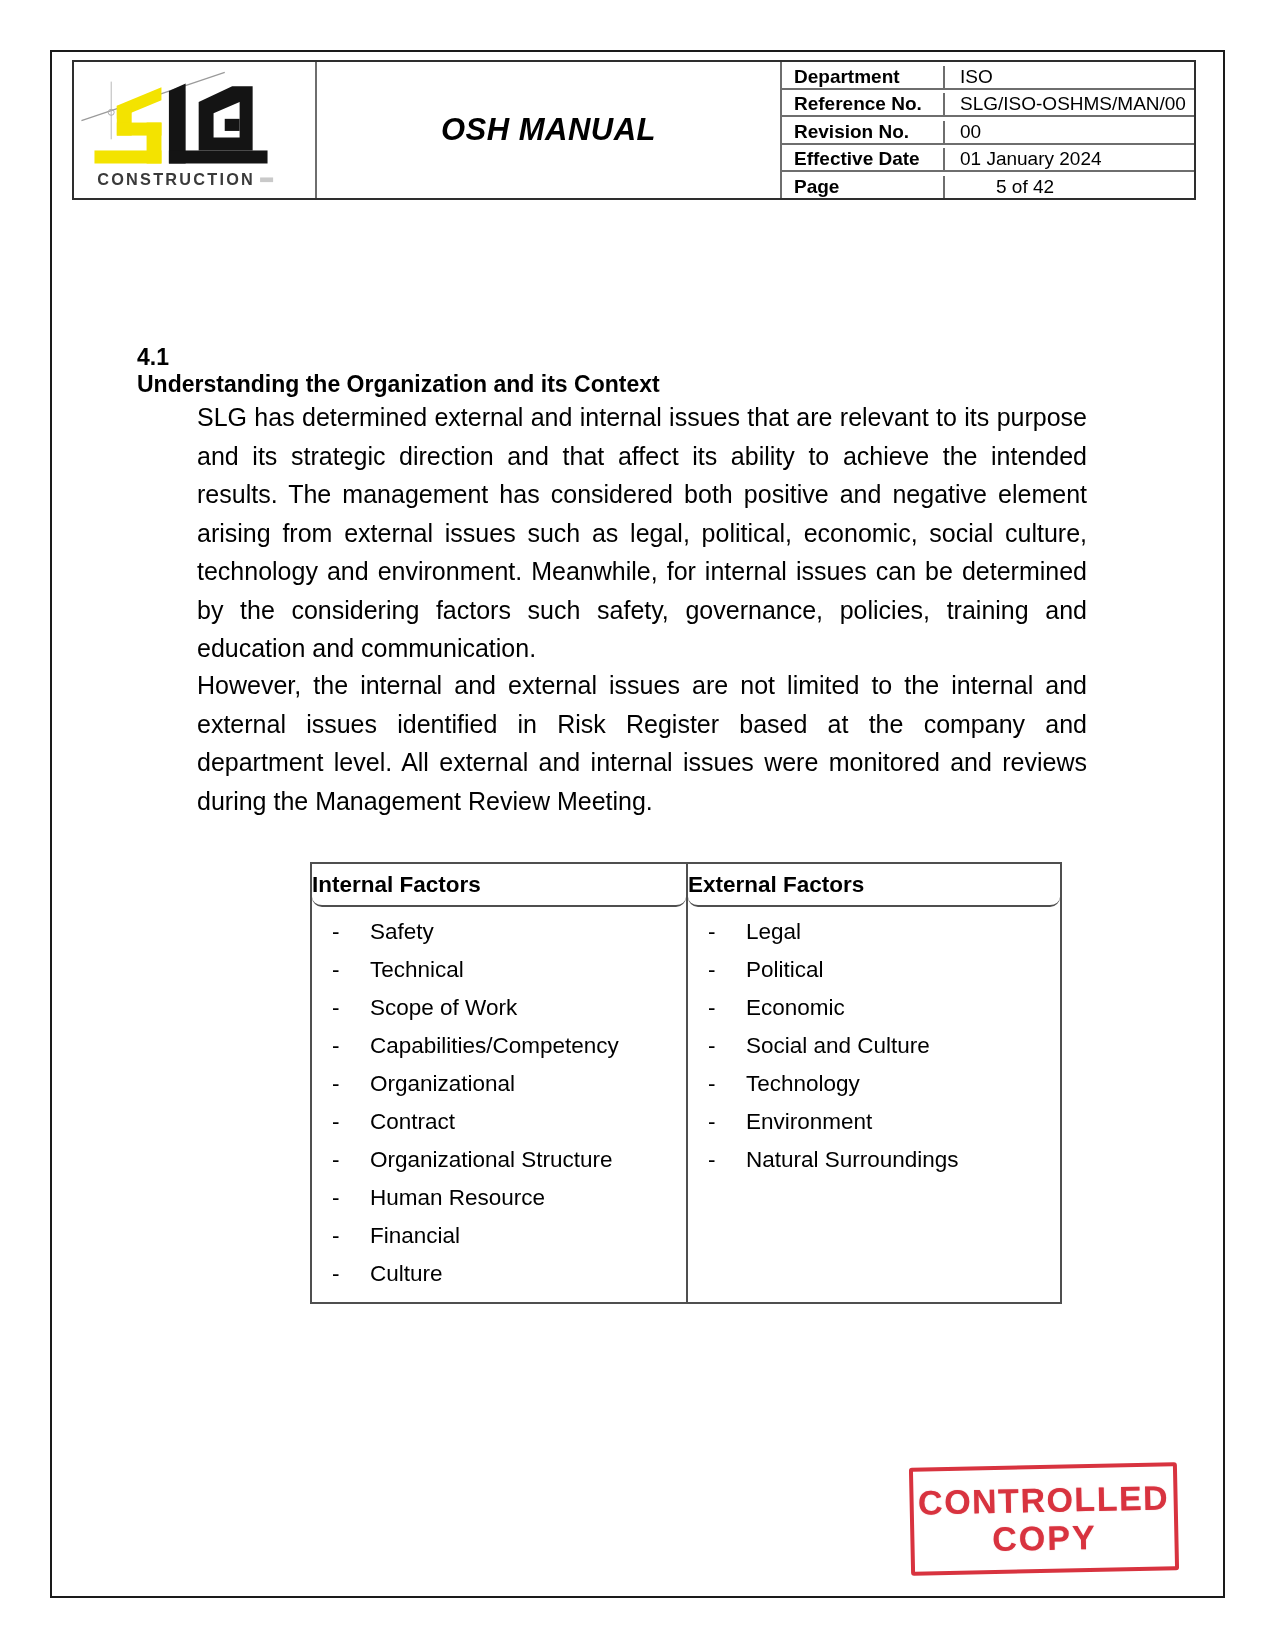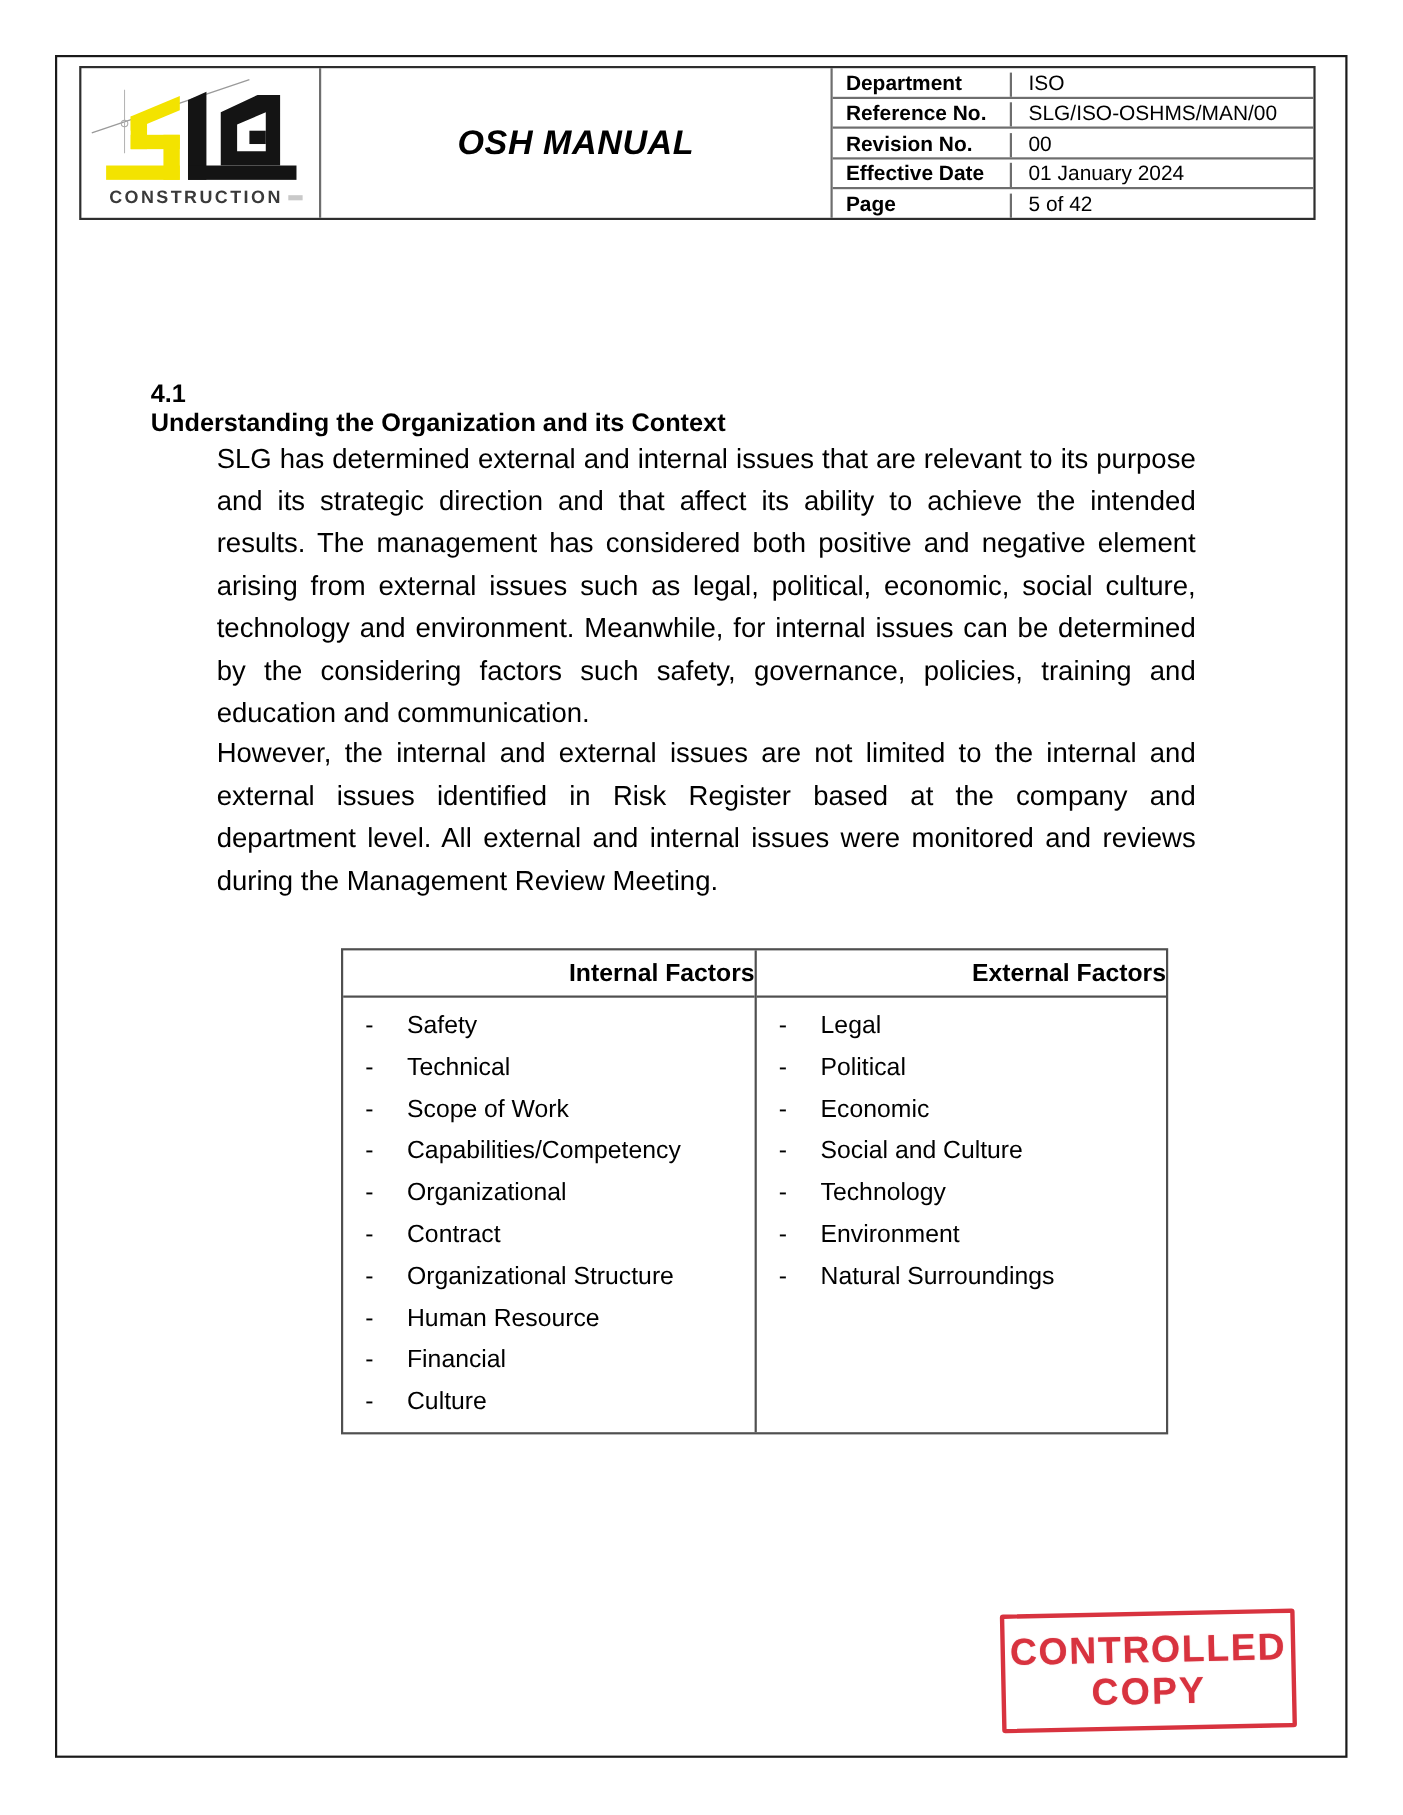--- a/index.html
+++ b/index.html
@@ -12,31 +12,31 @@
   .frame {
     position:absolute; left:50px; top:50px; width:1175px; height:1548px;
     border:2px solid #1a1a1a; background:#fff;
   }
   
   .hdr {
     position:absolute; left:20px; top:8px; width:1124px; height:140px;
     border:2px solid #2e2e2e; display:flex;
   }
   .hdr-logo {
-    width:218px; border-right:2px solid #6e6e6e;
-    display:flex; align-items:center; justify-content:flex-end;
+    width:243px; border-right:2px solid #6e6e6e;
+    display:flex; align-items:center; justify-content:flex-start;
   }
   .hdr-title {
     width:465px; border-right:2px solid #6e6e6e;
     display:flex; align-items:center; justify-content:center;
     font-weight:bold; font-size:31px; letter-spacing:.5px;font-style:italic;
   }
   .hdr-meta { flex:1; display:flex; flex-direction:column; }
   .meta-row { flex:1; display:flex; border-bottom:2px solid #6e6e6e;align-items:flex-end; }
-  .meta-row:last-child { border-bottom:none; }
+  .meta-row:last-child { border-bottom:none;gap:36px; }
   .meta-label {
     width:163px; border-right:2px solid #6e6e6e; font-weight:bold;
     font-size:19px; display:flex; align-items:center; padding-left:12px;
   }
   .meta-value { flex:1; font-size:19px; display:flex; align-items:center; padding-left:15px; }
   
   .sec-heading { position:absolute; left:32px; top:226px; display:flex; font-weight:bold; font-size:27px; }
   .sec-heading .num { width:64px; }
   .sec-heading .txt { border-bottom:3px solid #000; padding-bottom:4px; }
   .subsec-heading { position:absolute; left:85px; top:292px; display:flex; font-weight:bold; font-size:23px;flex-direction:column; }
@@ -50,21 +50,21 @@
   .para-2 { top:614px; }
   
   .factors {
     position:absolute; left:258px; top:810px; width:752px;
     border:2px solid #4f4f4f; display:grid; grid-template-columns:1fr 1fr;
     background:#fff;
   }
   .fcol + .fcol { border-left:2px solid #4f4f4f; }
   .fhead {
     height:43px; line-height:41px; border-bottom:2px solid #4f4f4f;
-    font-weight:bold; font-size:22.5px; text-align:right;
+    font-weight:bold; font-size:22.5px; text-align:left;border-radius:10px;
   }
   .flist { padding:6px 0 9px 0; }
   .fitem { display:flex; height:38px; align-items:center; font-size:22.5px; }
   .fitem .dash { margin-left:20px; width:38px; }
   
   .stamp {
     position:absolute; left:858px; top:1413px; width:268px; height:108px;
     border:4px solid #d8333f; border-radius:3px;
     transform:rotate(-1.2deg);
     display:flex; flex-direction:column; align-items:center; justify-content:center;

